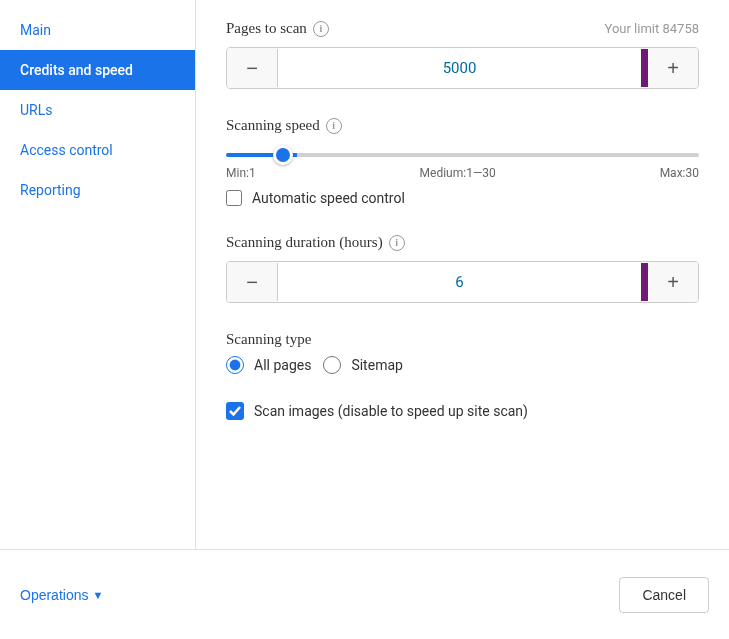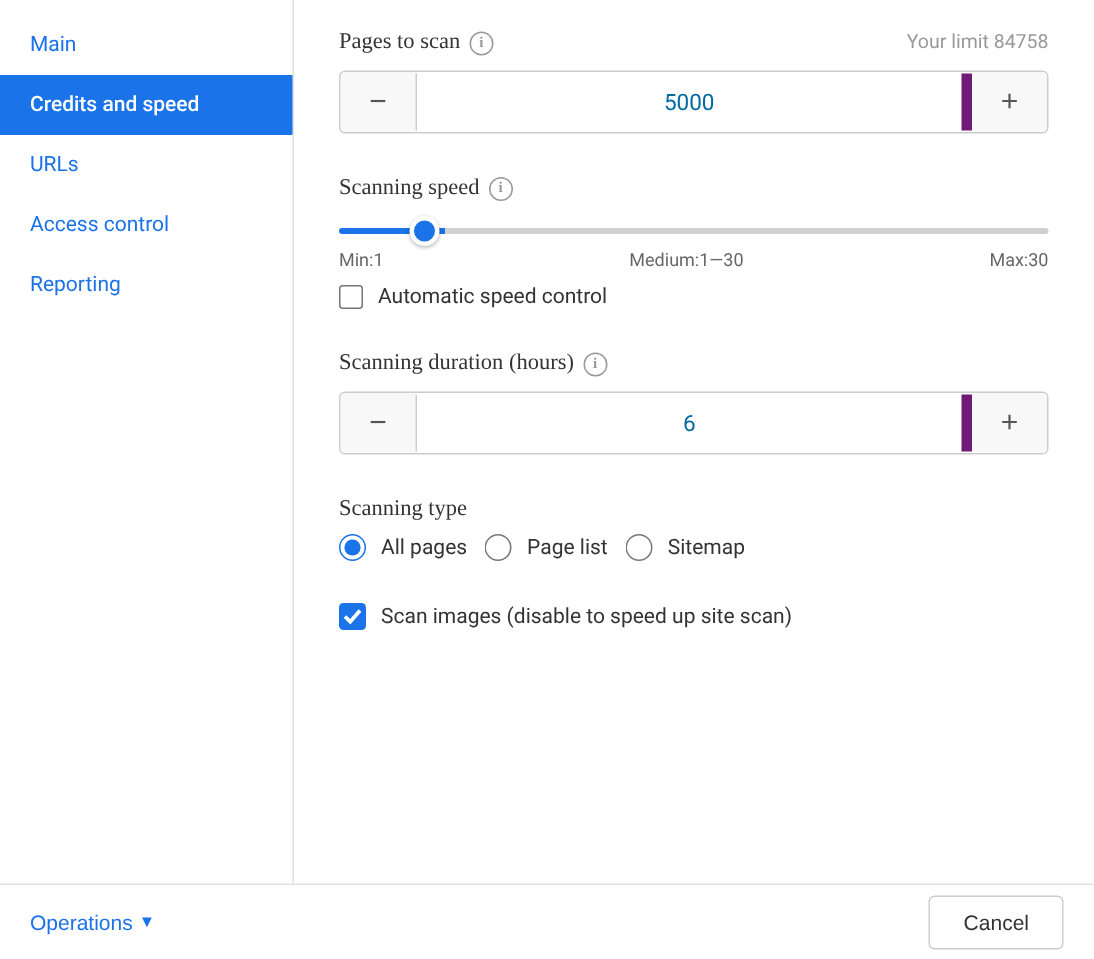--- a/index.html
+++ b/index.html
@@ -230,21 +230,21 @@
     }
 
     .cb-box svg {
       fill: none;
       stroke: #fff;
       stroke-width: 2.5;
     }
 
     
     .footer {
-      height: 50px;
+      height: 90px;
       border-top: 1px solid #e0e0e0;
       display: flex;
       align-items: center;
       justify-content: space-between;
       padding: 0 20px;
       background: #fff;
     }
 
     .operations-btn {
       color: #1a73e8;
@@ -347,24 +347,20 @@
     </div>
 
     <div class="section">
       <div class="section-title" style="margin-bottom:8px;">
         <span>Scanning type</span>
       </div>
       <div class="radio-group">
         <div class="radio-row">
           <input type="radio" name="scan-type" id="all-pages" checked="" style="accent-color: rgb(26, 115, 232);">
           <label for="all-pages" class="radio-label">All pages</label>
-        </div>
-        <div class="radio-row">
-          <input type="radio" name="scan-type" id="page-list" style="accent-color: rgb(26, 115, 232);">
-          <label for="page-list" class="radio-label">Page list</label>
         </div>
         <div class="radio-row">
           <input type="radio" name="scan-type" id="sitemap" style="accent-color: rgb(26, 115, 232);">
           <label for="sitemap" class="radio-label">Sitemap</label>
         </div>
       </div>
     </div>
 
     <div class="custom-checkbox">
       <div class="cb-box">

